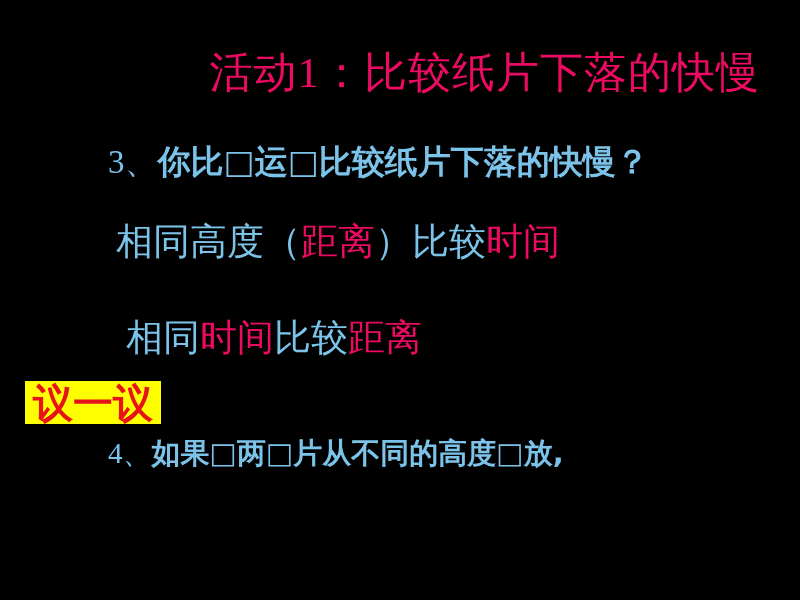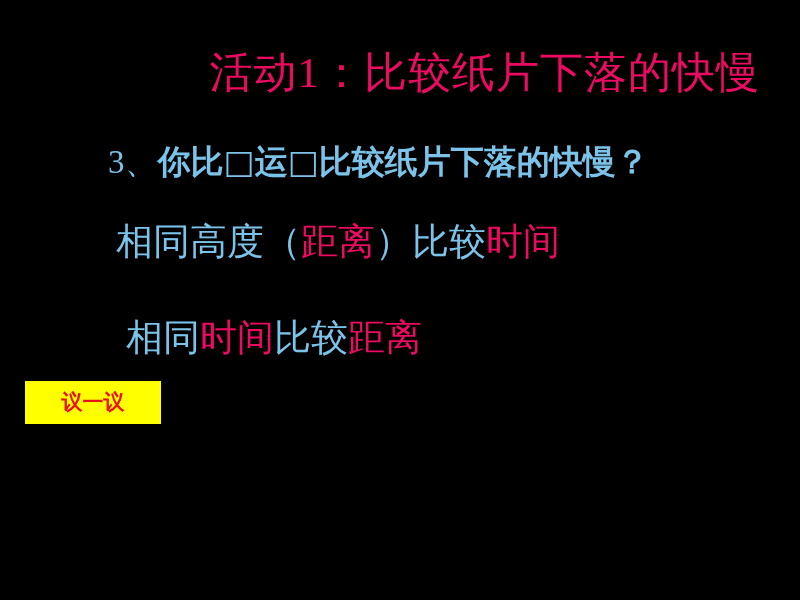--- a/index.html
+++ b/index.html
@@ -76,21 +76,21 @@
     width: 136px;
     height: 43px;
     background: #FFFF00;
     display: flex;
     align-items: center;
     justify-content: center;
   }
   #discuss-label {
     font-family: "DejaVu Sans", sans-serif;
     font-weight: bold;
-    font-size: 21px;
+    font-size: 40px;
     line-height: 1;
     color: #E8121B;
     letter-spacing: 0px;
     white-space: nowrap;
   }
 
   
   #question4 {
     position: absolute;
     left: 108px;
@@ -126,15 +126,16 @@
 
   <div id="answer1" class="answer">
     <span class="c-blue">相同高度（</span><span class="c-pink">距离</span><span class="c-blue">）比较</span><span class="c-pink">时间</span>
   </div>
 
   <div id="discuss-box">
     <span id="discuss-label">议一议</span>
   </div>
 
   <div id="question4">
+    <span class="line"><span class="num">4、</span><span>如果□两□片从不同的高度□放,</span></span>
   </div>
 
 </div>
 
 </body></html>

